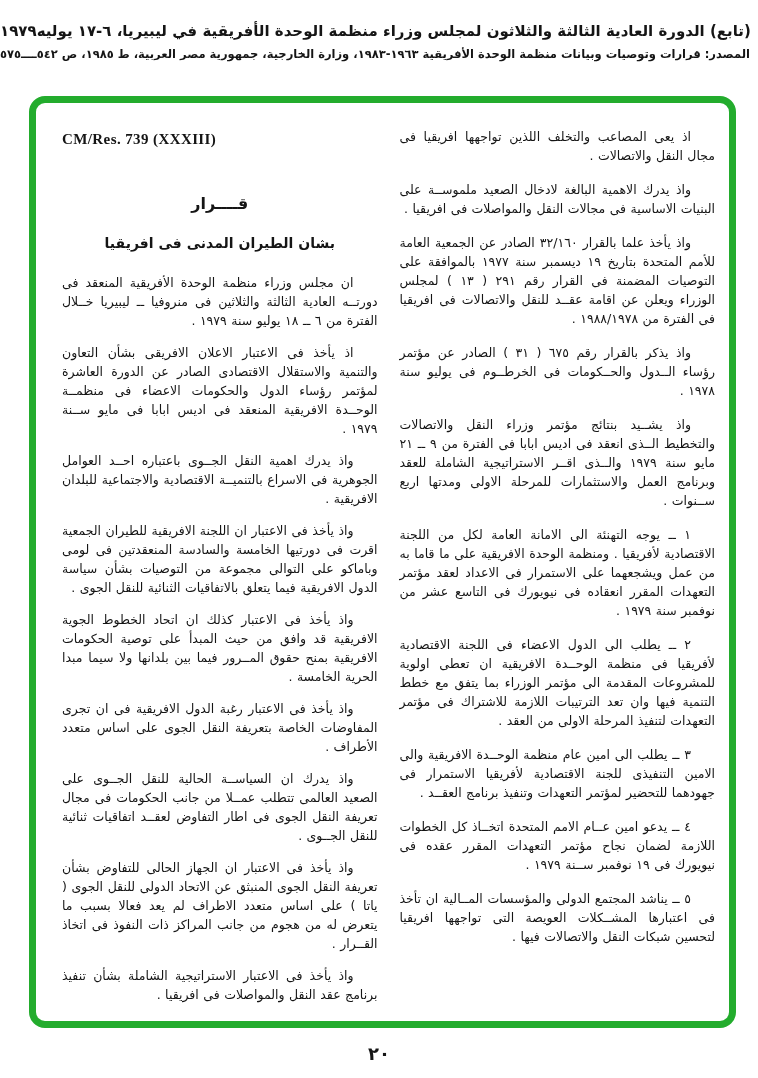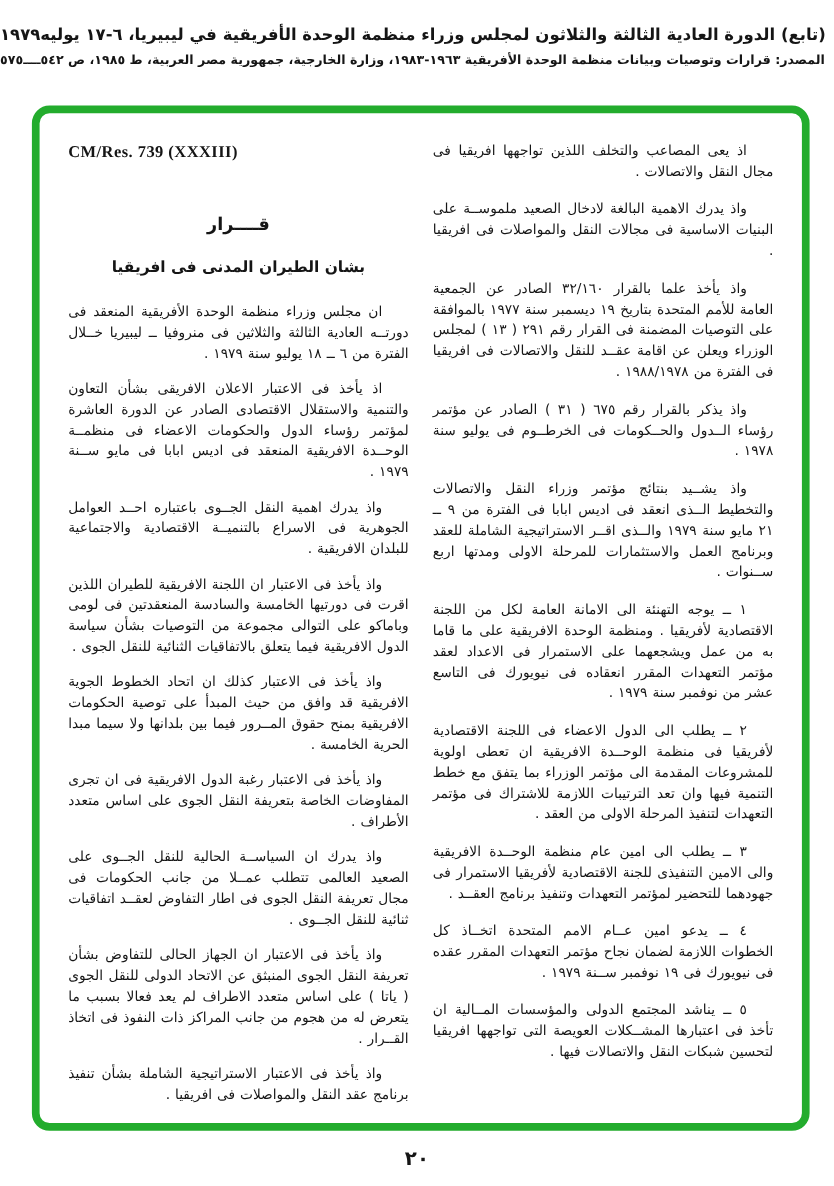--- a/index.html
+++ b/index.html
@@ -35,21 +35,21 @@
   }
   .frame {
     position: absolute;
     left: 29px;
     top: 96px;
     width: 707px;
     height: 932px;
     box-sizing: border-box;
     border: 7px solid #23ac2d; 
     border-radius: 16px;
-    padding: 24px 26px 8px 26px;
+    padding: 24px 14px 8px 26px;
     overflow: hidden;
     background: #ffffff;
   }
   .cols {
     display: flex;
     flex-direction: row;
     gap: 22px;
     height: 100%;
   }
   .col {
@@ -116,21 +116,21 @@
       <div class="res-title">قــــرار</div>
       <div class="res-subtitle">بشان الطيران المدنى فى افريقيا</div>
       <div class="paras">
 
           <p class="para">ان مجلس وزراء منظمة الوحدة الأفريقية المنعقد فى دورتــه العادية الثالثة والثلاثين فى منروفيا ــ ليبيريا خــلال الفترة من ٦ ــ ١٨ يوليو سنة ١٩٧٩ .</p>
 
           <p class="para">اذ يأخذ فى الاعتبار الاعلان الافريقى بشأن التعاون والتنمية والاستقلال الاقتصادى الصادر عن الدورة العاشرة لمؤتمر رؤساء الدول والحكومات الاعضاء فى منظمــة الوحــدة الافريقية المنعقد فى اديس ابابا فى مايو ســنة ١٩٧٩ .</p>
 
           <p class="para">واذ يدرك اهمية النقل الجــوى باعتباره احــد العوامل الجوهرية فى الاسراع بالتنميــة الاقتصادية والاجتماعية للبلدان الافريقية .</p>
 
-          <p class="para">واذ يأخذ فى الاعتبار ان اللجنة الافريقية للطيران اللذين اقرت فى دورتيها الخامسة والسادسة المنعقدتين فى لومى وباماكو على التوالى مجموعة من التوصيات بشأن سياسة الدول الافريقية فيما يتعلق بالاتفاقيات الثنائية للنقل الجوى .</p>
+          <p class="para">واذ يأخذ فى الاعتبار ان اللجنة الافريقية للطيران الجمعية اقرت فى دورتيها الخامسة والسادسة المنعقدتين فى لومى وباماكو على التوالى مجموعة من التوصيات بشأن سياسة الدول الافريقية فيما يتعلق بالاتفاقيات الثنائية للنقل الجوى .</p>
 
           <p class="para">واذ يأخذ فى الاعتبار كذلك ان اتحاد الخطوط الجوية الافريقية قد وافق من حيث المبدأ على توصية الحكومات الافريقية بمنح حقوق المــرور فيما بين بلدانها ولا سيما مبدا الحرية الخامسة .</p>
 
           <p class="para">واذ يأخذ فى الاعتبار رغبة الدول الافريقية فى ان تجرى المفاوضات الخاصة بتعريفة النقل الجوى على اساس متعدد الأطراف .</p>
 
           <p class="para">واذ يدرك ان السياســة الحالية للنقل الجــوى على الصعيد العالمى تتطلب عمــلا من جانب الحكومات فى مجال تعريفة النقل الجوى فى اطار التفاوض لعقــد اتفاقيات ثنائية للنقل الجــوى .</p>
 
           <p class="para">واذ يأخذ فى الاعتبار ان الجهاز الحالى للتفاوض بشأن تعريفة النقل الجوى المنبثق عن الاتحاد الدولى للنقل الجوى ( ياتا ) على اساس متعدد الاطراف لم يعد فعالا بسبب ما يتعرض له من هجوم من جانب المراكز ذات النفوذ فى اتخاذ القــرار .</p>
 
           <p class="para">واذ يأخذ فى الاعتبار الاستراتيجية الشاملة بشأن تنفيذ برنامج عقد النقل والمواصلات فى افريقيا .</p>

